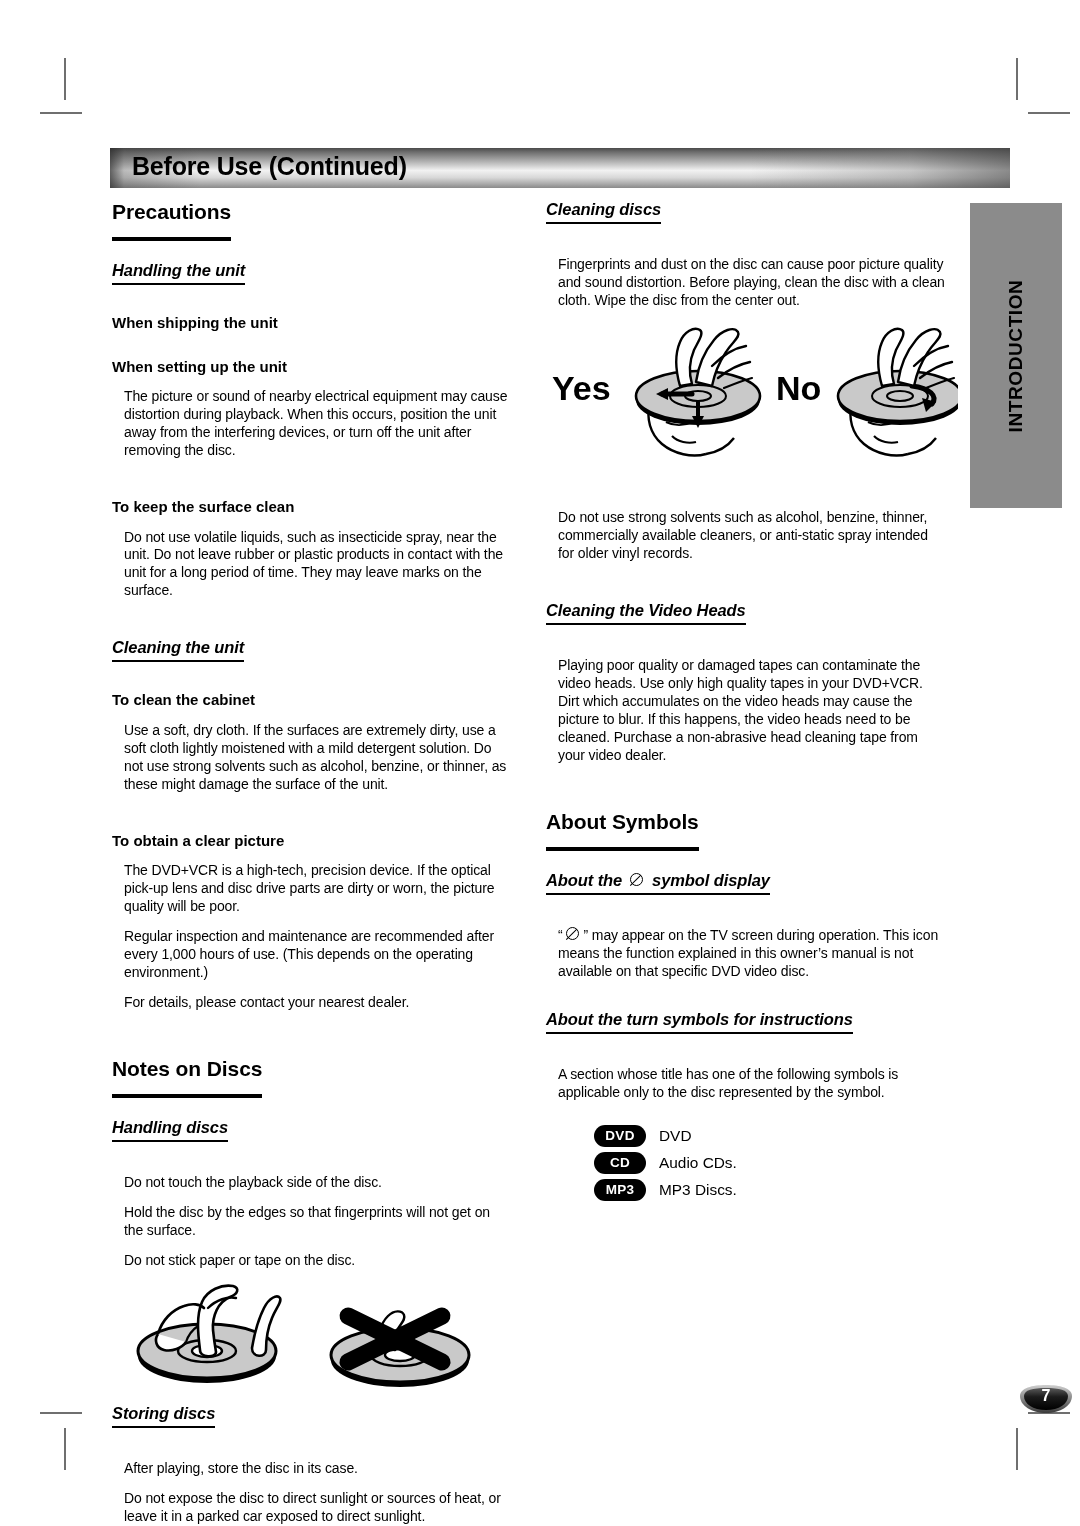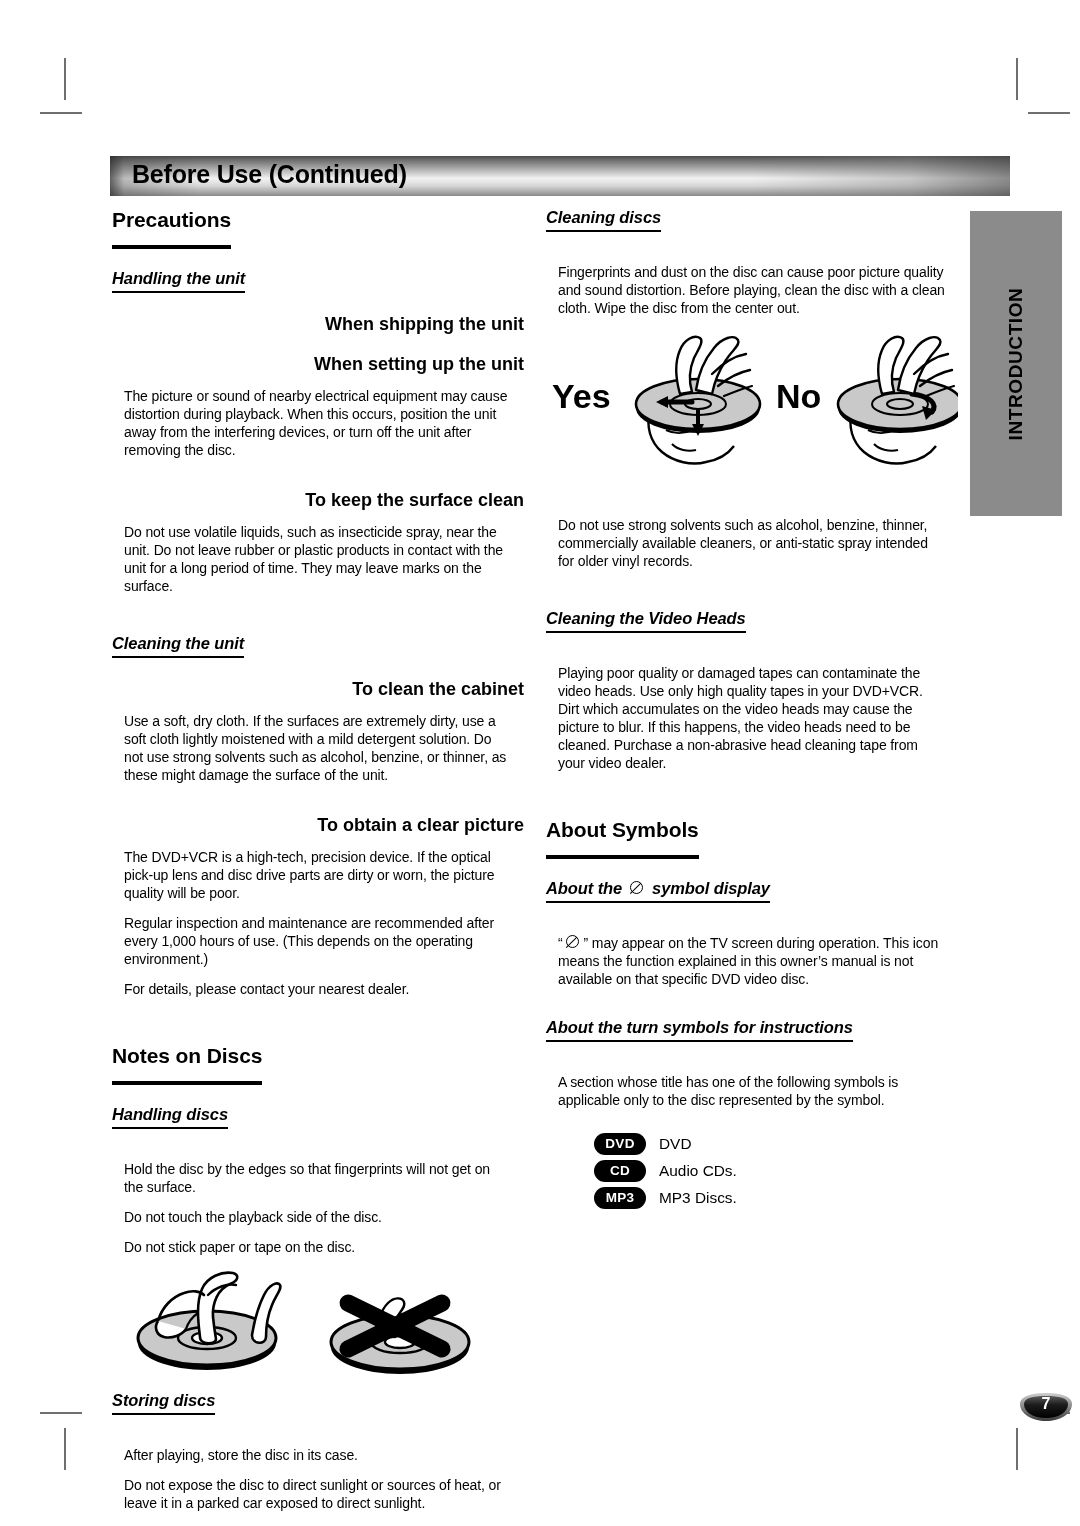--- a/index.html
+++ b/index.html
@@ -18,21 +18,21 @@
 
   
   .crop { position: absolute; background: #6f6f6f; }
   .crop.v { width: 2px; height: 42px; }
   .crop.h { width: 42px; height: 2px; }
 
   
   #page {
     position: absolute;
     left: 110px;
-    top: 156px;
+    top: 148px;
     width: 860px;
     height: 1240px;
   }
 
   
   #header-bar {
     position: absolute;
     left: 0; top: 0;
     width: 900px;
     height: 40px;
@@ -109,25 +109,24 @@
     padding: 0 0 3px 0;
     font-size: 16.5px;
     font-weight: bold;
     display: inline-block;
     border-bottom: 2.5px solid #000;
     letter-spacing: -0.1px;
   }
   .sub-wrap { margin-bottom: 3px; font-style: italic; }
 
   h4.minor {
-    margin: 0 0 0 0;
-    font-size: 18px;
+    margin: 8px 0 0 0;
+    font-size: 15px;
     font-weight: bold;
     line-height: 1.28;
-    text-align: right;
   }
 
   p.body {
     margin: 12px;
     font-size: 14px;
     line-height: 1.285;
     text-align: left;
     letter-spacing: -0.12px;
   }
   .gap-sm { height: 9px; }
@@ -285,22 +284,22 @@
     </div>
 
     <div class="gap-sm"></div>
 
     <div class="sub-wrap">
       <h3 class="sub">Handling discs</h3>
     </div>
 
     <div class="gap-sm"></div>
 
+    <p class="body">Do not touch the playback side of the disc.</p>
     <p class="body">Hold the disc by the edges so that fingerprints will not get on the surface.</p>
-    <p class="body">Do not touch the playback side of the disc.</p>
     <p class="body">Do not stick paper or tape on the disc.</p>
 
     <div id="fig-handling">
       <svg width="412" height="118" viewBox="0 0 412 118" class="fig">
 
         <g>
 
           <ellipse cx="95" cy="74" rx="69" ry="27" fill="#000"></ellipse>
           <ellipse cx="95" cy="69" rx="69" ry="27" fill="#c9c9c9" stroke="#000" stroke-width="3"></ellipse>
           <ellipse cx="95" cy="69" rx="29" ry="11" fill="none" stroke="#000" stroke-width="2.4"></ellipse>

